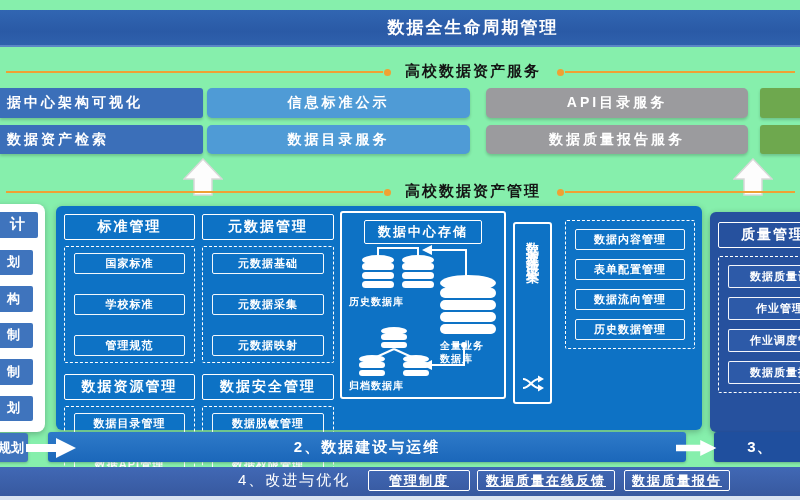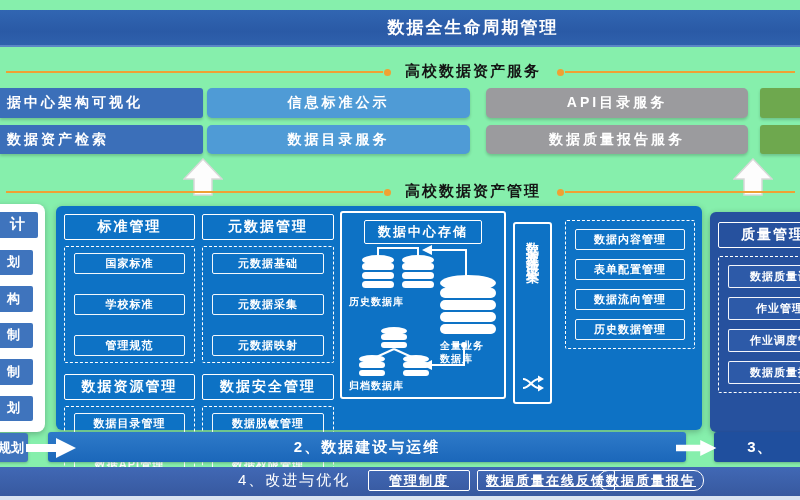--- a/index.html
+++ b/index.html
@@ -269,17 +269,17 @@
   </div>
   <svg class="rarrow" style="left:676px;top:437px;width:42px;" viewBox="0 0 52 22">
     <path d="M0,7 H30 V1 L50,11 L30,21 V15 H0 Z" fill="#ffffff"></path>
   </svg>
   <div class="step3">3、</div>
 
   <div class="bar4">
     <div class="bar4-label">4、改进与优化</div>
     <div class="tag" style="left:368px;width:102px;">管理制度</div>
     <div class="tag" style="left:477px;width:138px;">数据质量在线反馈</div>
-    <div class="tag" style="left:598px;width:106px;border-radius:10px;">数据质量报告</div>
+    <div class="tag" style="left:624px;width:106px;">数据质量报告</div>
   </div>
   <div class="strip-bottom"></div>
 
 </div>
 
 </body></html>

